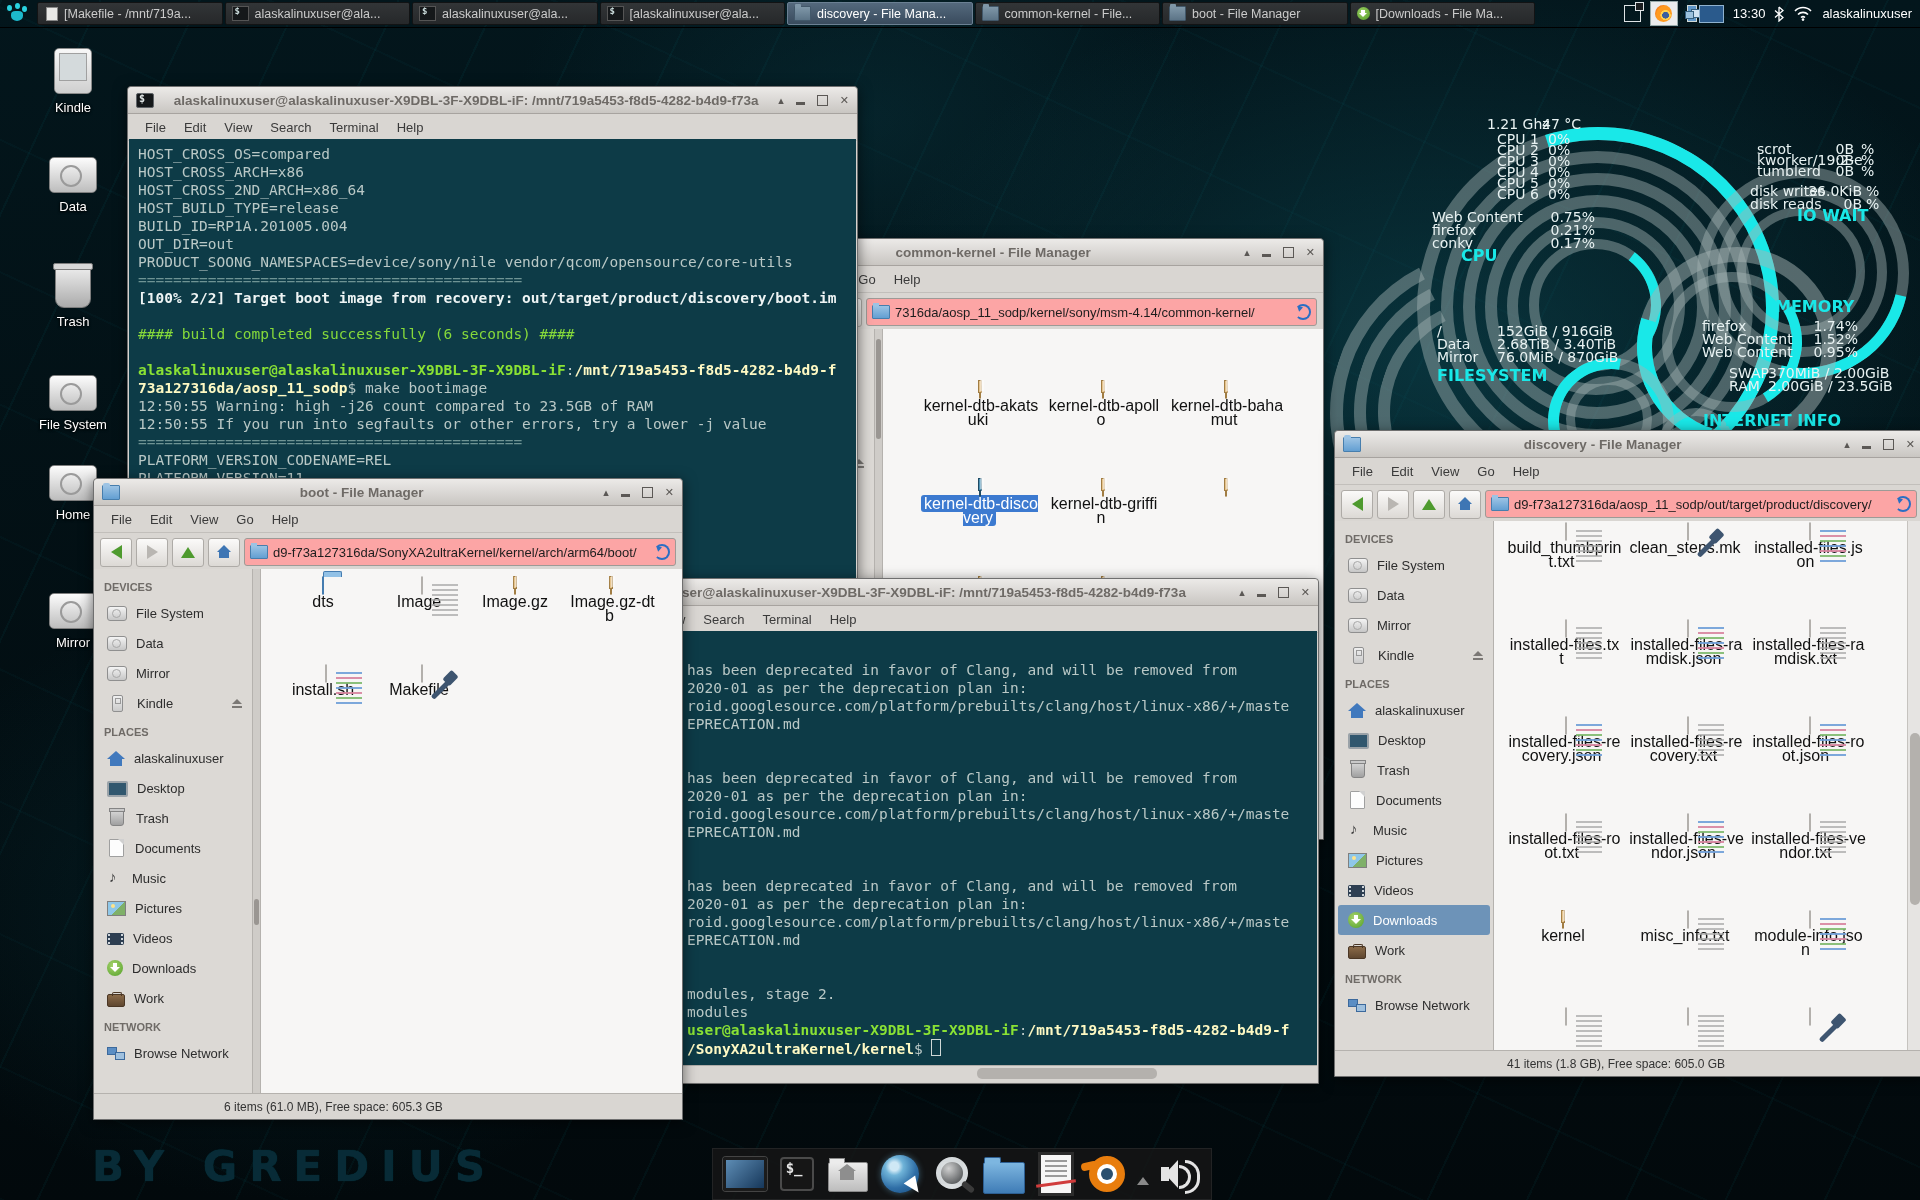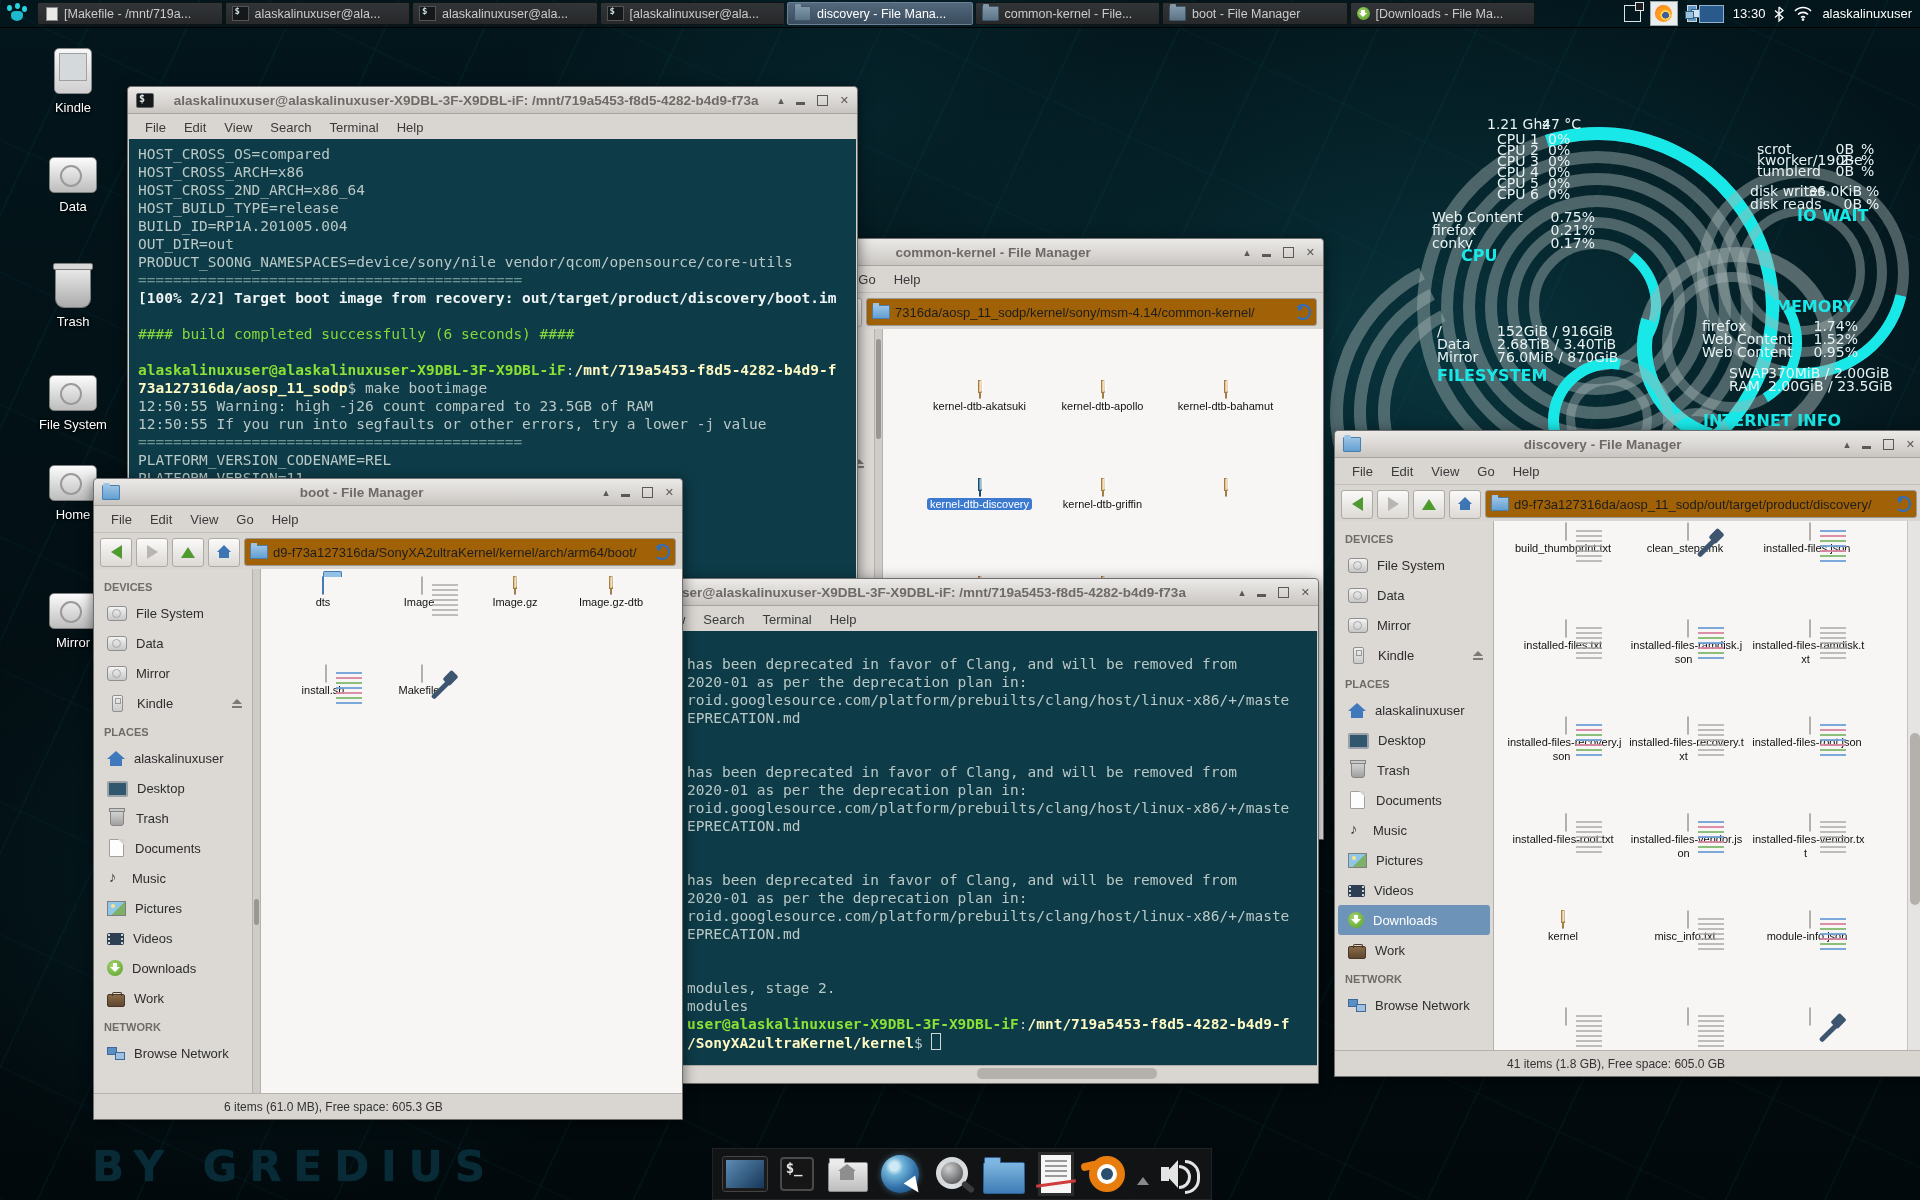--- a/index.html
+++ b/index.html
@@ -85,38 +85,38 @@
   .toolbar{height:38px;display:flex;align-items:center;gap:4px;background:#d9d6d2;padding:0 6px;border-bottom:1px solid #bab7b3;}
   .nav{width:30px;height:27px;border:1px solid #aeaba7;border-radius:3px;background:linear-gradient(#fbfaf9,#dcd9d5);
     display:flex;align-items:center;justify-content:center;flex:none;}
   .arrow{width:0;height:0;display:block;}
   .ar-back{border:7px solid transparent;border-right:11px solid #4e9a2e;border-left:0;}
   .ar-fwd{border:7px solid transparent;border-left:11px solid #b9b6b2;border-right:0;}
   .ar-up{border:7px solid transparent;border-bottom:11px solid #4e9a2e;border-top:0;}
   .ar-home{width:14px;height:12px;position:relative;}
   .ar-home::before{content:"";position:absolute;left:0;top:-1px;border-left:7px solid transparent;border-right:7px solid transparent;border-bottom:7px solid #3e76b4;}
   .ar-home::after{content:"";position:absolute;left:2px;top:6px;width:10px;height:6px;background:#3e76b4;}
-  .addr{flex:1;height:26px;background:#a16207;border:1px solid #9d9a96;border-radius:3px;display:flex;align-items:center;padding:0 5px;gap:5px;min-width:0;}
+  .addr{flex:1;height:26px;background:#fca5a5;border:1px solid #9d9a96;border-radius:3px;display:flex;align-items:center;padding:0 5px;gap:5px;min-width:0;}
   .addrtext{font-size:13px;color:#1d1d1d;white-space:nowrap;overflow:hidden;flex:1;}
   .reload{width:12px;height:12px;border:2px solid #2a6fc4;border-radius:50%;border-left-color:transparent;flex:none;position:relative;}
   .reload::before{content:"";position:absolute;left:-3px;top:-2px;border:3px solid transparent;border-right:5px solid #2a6fc4;transform:rotate(40deg);}
   
   .fmbody{display:flex;position:absolute;left:0;right:0;top:90px;bottom:0;}
   .fm .fmbody.withstatus{bottom:25px;}
   .sidebar{width:158px;flex:none;background:#dcd9d5;border-right:1px solid #b5b2ae;overflow:hidden;padding-top:4px;}
   .shead{font-size:11px;font-weight:bold;color:#6f6b67;padding:8px 10px 5px;}
   .sitem{height:30px;display:flex;align-items:center;gap:9px;padding-left:13px;font-size:13px;color:#2d2d2d;}
   .sitem.sel{background:#6d93b8;color:#fff;border-radius:3px;margin:0 3px;padding-left:10px;}
   .sitem .eject{margin-left:auto;margin-right:9px;}
   .sscroll{width:7px;flex:none;background:#cfccc8;border-right:1px solid #b5b2ae;position:relative;}
   .sscroll i{position:absolute;left:1px;width:5px;border-radius:3px;background:#9a9692;}
   .filearea{flex:1;background:#f7f6f5;position:relative;overflow:hidden;}
   .grid{display:flex;flex-wrap:wrap;align-content:flex-start;}
   .fcell{text-align:center;}
-  .flabel{display:block;font-size:11px;line-height:14px;color:#111;padding:0 2px;word-break:break-all;}
+  .flabel{display:block;font-size:16px;line-height:14px;color:#111;padding:0 2px;word-break:break-all;}
   .fl-in{border-radius:3px;padding:0 3px;}
   .fcell.sel .fl-in{background:#3c7ad0;color:#fff;}
   .statusbar{position:absolute;left:0;right:0;bottom:0;height:25px;background:#d9d6d2;border-top:1px solid #b5b2ae;
     display:flex;align-items:center;font-size:12px;color:#333;}
   .vscroll{position:absolute;top:0;bottom:0;right:0;width:15px;background:#e6e4e2;border-left:1px solid #c6c3bf;}
   .vscroll i{position:absolute;left:2px;width:10px;border-radius:5px;background:#b4b1ad;}
   
   .fi{position:relative;margin:4px auto 3px;width:46px;height:46px;}
   .fi-folder{width:46px;height:35px;margin-top:12px;margin-bottom:2px;background:linear-gradient(#92c1e6,#5e9ad0);border:1px solid #457cb0;border-radius:2px;position:relative;}
   .fi-folder::before{content:"";position:absolute;left:0;top:-6px;width:17px;height:5px;background:#92c1e6;border:1px solid #457cb0;border-bottom:none;border-radius:2px 2px 0 0;}
@@ -172,21 +172,21 @@
   .tline{white-space:pre;height:18px;}
   .tline .dim{color:#6f9494;}
   .tline .b{color:#eef4f4;font-weight:bold;}
   .tline .g{color:#86d93a;}
   .tline .pg{color:#8ae234;font-weight:bold;}
   .tline .pb{color:#fef9c3;font-weight:bold;}
   .cur{display:inline-block;width:8px;height:15px;border:1px solid #cfd8d6;vertical-align:-2px;}
   #term1{left:127px;top:86px;width:729px;height:492px;z-index:3;}
   #term1 .content{padding:6px 0 0 9px;}
   #term2{left:560px;top:578px;width:757px;height:504px;z-index:4;}
-  #term2 .content{padding:6px 0 0 125px;bottom:6px;}
+  #term2 .content{padding:12px 0 0 125px;bottom:6px;}
   #term2 .hbar{position:absolute;left:1px;right:1px;bottom:1px;height:16px;background:#d9d6d2;border-top:1px solid #b0ada9;}
   #term2 .hbar i{position:absolute;left:55%;top:2px;width:180px;height:11px;border-radius:5px;background:#b4b1ad;}
   #term2 .title{text-align:left;padding-left:32px;}
   
   #fm-common{left:715px;top:238px;width:607px;height:600px;z-index:2;}
   #fm-common .grid{margin-top:-46px;padding-left:35px;}
   #fm-common .fcell{width:123px;height:98px;}
   #fm-boot{left:93px;top:478px;width:588px;height:640px;z-index:5;}
   #fm-boot .grid{padding:8px 0 0 14px;}
   #fm-boot .fcell{width:96px;height:88px;}

